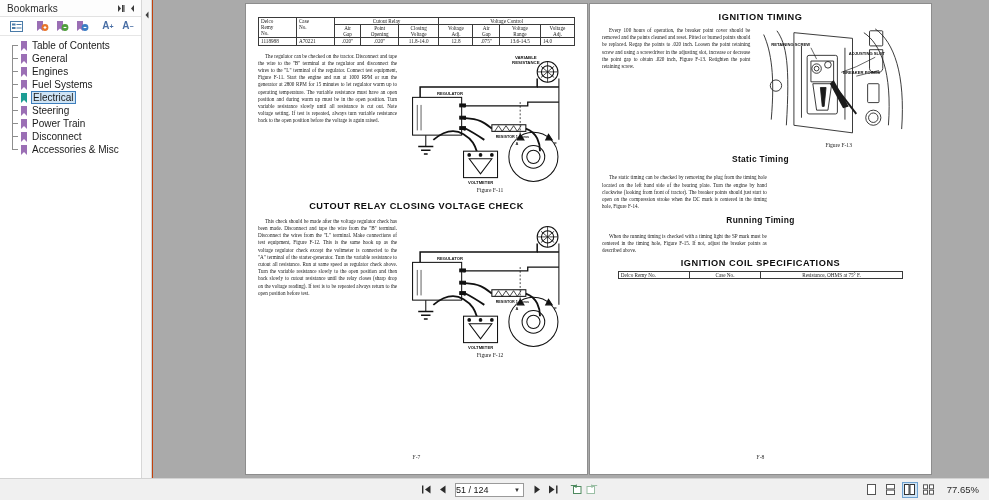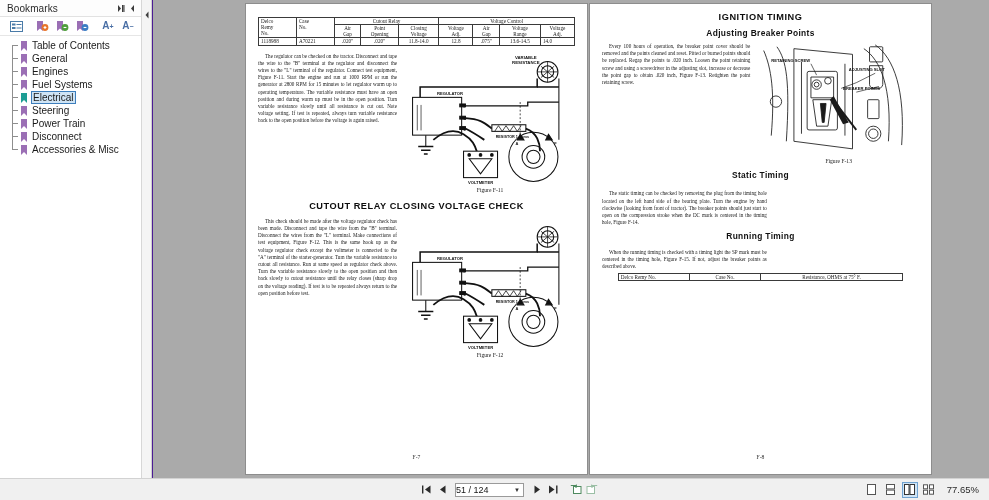--- a/index.html
+++ b/index.html
@@ -4,21 +4,21 @@
 <title>PDF Viewer</title>
 <style>
   * { box-sizing: border-box; }
   html, body {
     margin: 0; padding: 0;
     width: 989px; height: 500px;
     overflow: hidden;
     font-family: "Liberation Sans", sans-serif;
     background: #ffffff;
   }
-  #app { position: relative; width: 989px; height: 500px; background: #4c1d95; }
+  #app { position: relative; width: 989px; height: 500px; background: #c2410c; }
 
   
   #bookmarks-panel {
     position: absolute; left: 0; top: 0; width: 142px; height: 478px;
     background: #ffffff; border-right: 1px solid #d7d7d7;
     display: flex; flex-direction: column;
   }
   #bm-header {
     height: 17px; display: flex; align-items: center;
     padding: 0 3px 0 7px; font-size: 10px; color: #333;
@@ -455,21 +455,20 @@
         </div>
 
         <div class="pgnum">F-7</div>
       </div>
     </div>
 
     <div class="page" id="page-right">
       <div class="pg-inner">
 
         <div class="sec-title">IGNITION TIMING</div>
-        <div class="sub-title" style="margin-top:6px;">Adjusting Breaker Points</div>
 
         <div class="colwrap" style="margin-top:5px;">
           <div style="width:48%;">
             <p class="bodytext" style="margin:0;">Every 100 hours of operation, the breaker point cover should be removed and the points cleaned and reset. Pitted or burned points should be replaced. Regap the points to .020 inch. Loosen the point retaining screw and using a screwdriver in the adjusting slot, increase or decrease the point gap to obtain .020 inch, Figure F-13. Retighten the point retaining screw.</p>
           </div>
           <div style="width:52%;" class="fig">
             <svg viewBox="0 0 170 120" xmlns="http://www.w3.org/2000/svg">
               <g fill="none" stroke="#1a1a1a" stroke-width="0.9">
 
                 <path d="M6 8 C 14 26, 18 52, 14 98"></path>
@@ -520,20 +519,21 @@
         </div>
 
         <div class="sub-title" style="margin-top:4px;">Running Timing</div>
 
         <div class="colwrap" style="margin-top:8px;">
           <div style="width:52%;">
             <p class="bodytext" style="margin:0;">When the running timing is checked with a timing light the SP mark must be centered in the timing hole, Figure F-15. If not, adjust the breaker points as described above.</p>
           </div>
         </div>
 
+        <div class="sec-title" style="margin-top:4px;">IGNITION COIL SPECIFICATIONS</div>
 
         <table class="spec" style="width:90%;margin-left:auto;margin-right:auto;margin-top:3px;">
           <tbody>
               <tr>
             <td rowspan="2" class="l" style="width:25%;">Delco Remy No.</td>
             <td rowspan="2" style="width:25%;">Case No.</td>
             <td colspan="2">Resistance, OHMS at 75° F.</td>
           </tr>
 
         </tbody>

